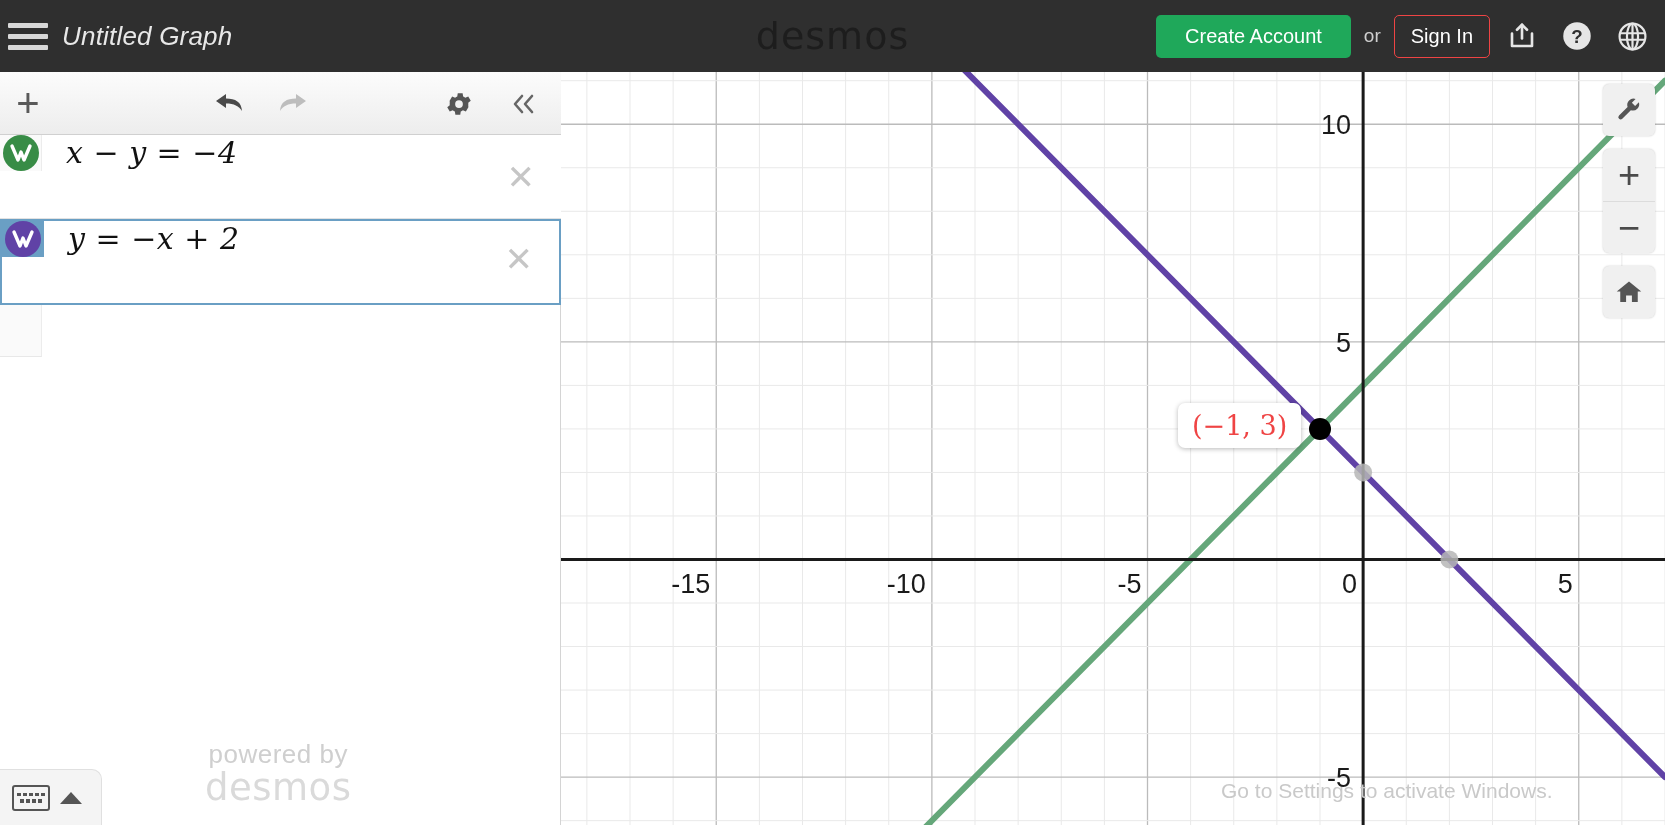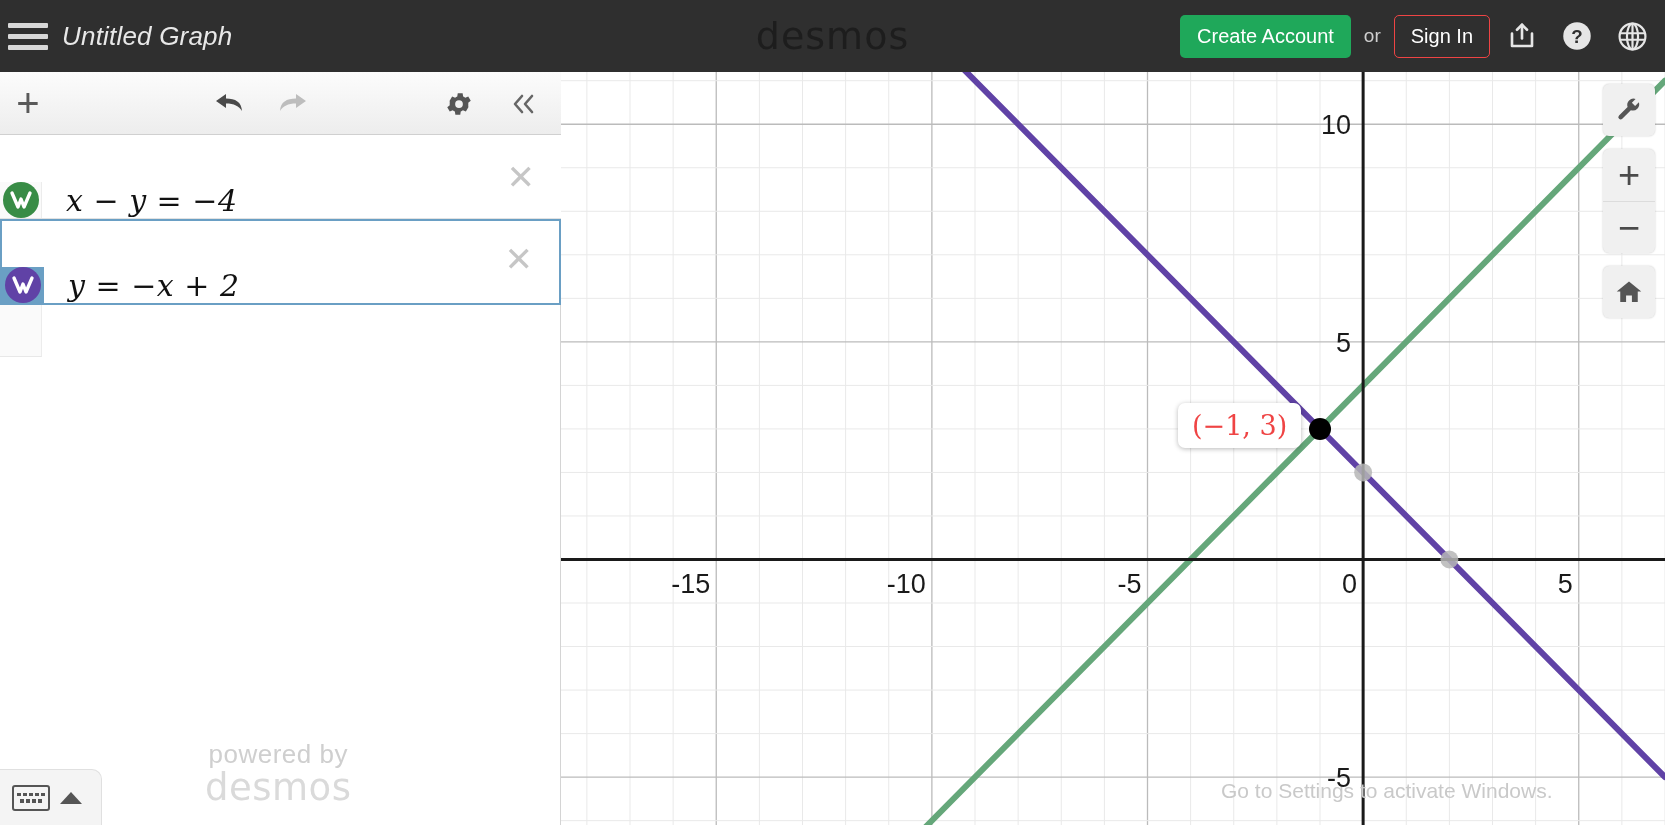--- a/index.html
+++ b/index.html
@@ -31,21 +31,21 @@
     color: #1d1d1d; font-size: 38px; letter-spacing: 1px;
     font-family: "DejaVu Sans", sans-serif; font-weight: 400;
     user-select: none;
   }
   .header-right {
     position: absolute; right: 10px; top: 0; height: 72px;
     display: flex; align-items: center; gap: 0;
   }
   .btn-create {
     background: #1fa85a; color: #fff; border: none; border-radius: 5px;
-    font-size: 20px; padding: 10px 17px; cursor: pointer;
+    font-size: 20px; padding: 10px 29px; cursor: pointer;
     font-family: "Liberation Sans", sans-serif;
   }
   .or-text { color: #cfcfcf; font-size: 19px; margin: 0 13px; }
   .btn-signin {
     background: transparent; color: #fff; border: 1px solid #ef4444;
     border-radius: 5px; font-size: 20px; padding: 9px 16px; cursor: pointer;
     font-family: "Liberation Sans", sans-serif;
   }
   .hdr-icon {
     width: 46px; height: 46px; margin-left: 9px;
@@ -80,21 +80,21 @@
     display: flex; align-items: center; justify-content: center; cursor: pointer; color: #555;
   }
   .tb-collapse {
     position: absolute; right: 10px; top: 0; width: 56px; height: 63px;
     display: flex; align-items: center; justify-content: center; cursor: pointer;
     color: #666; font-size: 34px; line-height: 1;
   }
 
   .expr-list { position: relative; width: 561px; }
   .expr-row {
-    position: relative; display: flex; align-items: flex-end;
+    position: relative; display: flex; align-items: flex-start;
     height: 84px; border-bottom: 1px solid #e2e2e2; background: #fff;
   }
   .expr-row.selected {
     border: 2px solid #6a9fc4; background: #fff; height: 86px;
   }
   .expr-icon-cell {
     width: 42px; background: #fafafa; display: flex; align-items: center;
     justify-content: center; border-right: 1px solid #ececec; flex: 0 0 42px;
   }
   .expr-row.selected .expr-icon-cell { background: #6a9fc4; border-right: none; }

